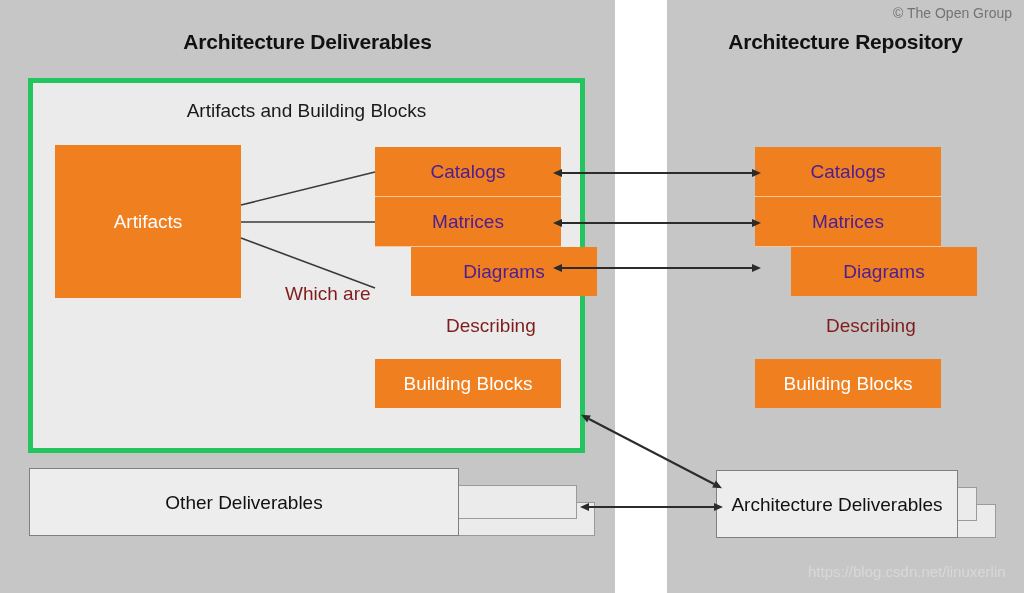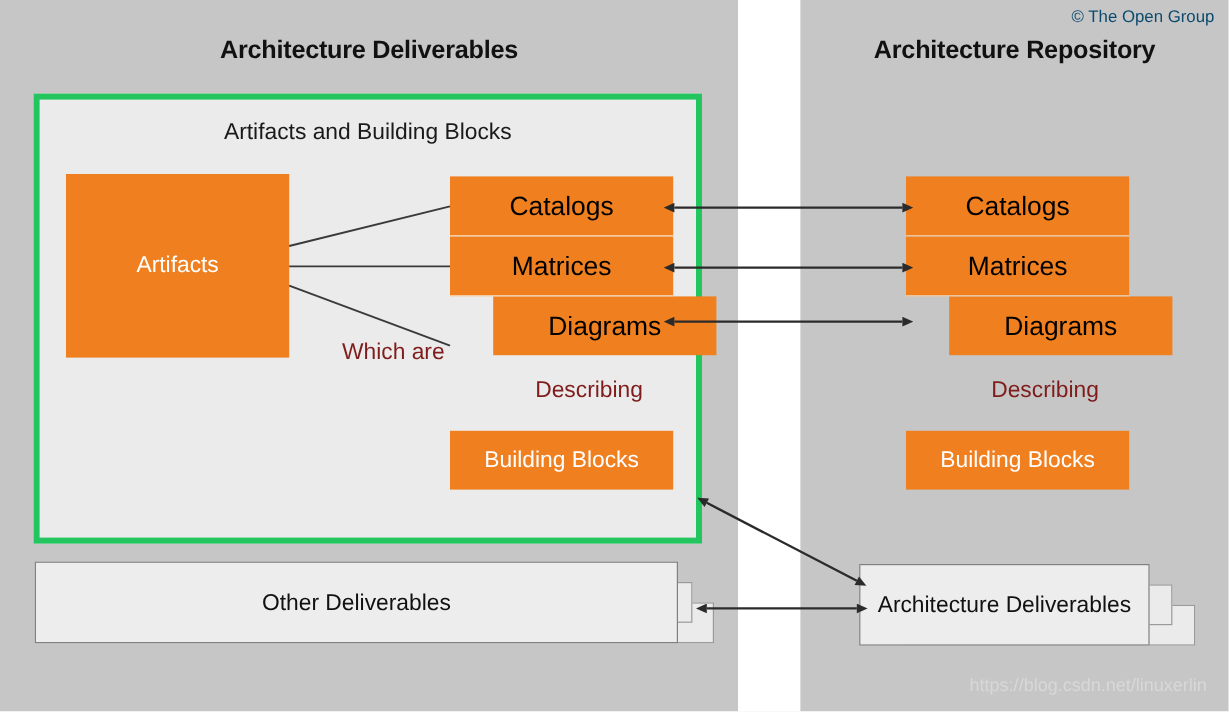--- a/index.html
+++ b/index.html
@@ -72,23 +72,23 @@
   .stack3 {
     position: absolute;
     width: 186px; height: 150px;
   }
   #stack-left  { left: 375px; top: 147px; }
   #stack-right { left: 755px; top: 147px; }
   .stack3 .band {
     position: absolute;
     left: 0; width: 186px; height: 49px;
     background: #ef7f1f;
-    color: #000000;
+    color: #4c1d95;
     display: flex; align-items: center; justify-content: center;
-    font-size: 22px;
+    font-size: 19px;
     box-sizing: border-box;
   }
   .stack3 .band.b0 { top: 0px; }
   .stack3 .band.b1 { top: 50px; }
   .stack3 .band.b2 { top: 100px; margin-left: 36px; }
   .stack3 .sep {
     position: absolute; left: 0; width: 186px; height: 1px;
     background: #f6c79a;
   }
   .stack3 .sep.s0 { top: 49px; }
@@ -123,39 +123,39 @@
     align-items: center;
     justify-content: center;
     text-align: center;
     font-size: 19px;
     color: #111111;
     line-height: 25px;
   }
   #other-deliv-stack { left: 29px; top: 468px; }
   #other-deliv-stack .d2 { left: 36px; top: 34px; width: 530px; height: 34px; }
   #other-deliv-stack .d1 { left: 18px; top: 17px; width: 530px; height: 34px; }
-  #other-deliv-stack .front { left: 0px;  top: 0px;  width: 536px; height: 68px; }
+  #other-deliv-stack .front { left: 0px;  top: 0px;  width: 430px; height: 68px; }
 
   #arch-deliv-stack { left: 716px; top: 470px; }
   #arch-deliv-stack .d2 { left: 38px; top: 34px; width: 242px; height: 34px; }
   #arch-deliv-stack .d1 { left: 19px; top: 17px; width: 242px; height: 34px; }
   #arch-deliv-stack .front { left: 0px;  top: 0px;  width: 242px; height: 68px; }
 
   svg.overlay {
     position: absolute;
     left: 0; top: 0;
     width: 1024px; height: 593px;
     pointer-events: none;
   }
 
   .copyright {
     position: absolute;
     right: 12px; top: 5px;
     font-size: 14px;
-    color: #0c4a6e;
+    color: #737373;
   }
   .watermark {
     position: absolute;
     left: 808px; top: 563px;
     font-size: 15px;
     color: #d8d8d8;
     white-space: nowrap;
   }
 </style>
 </head>

